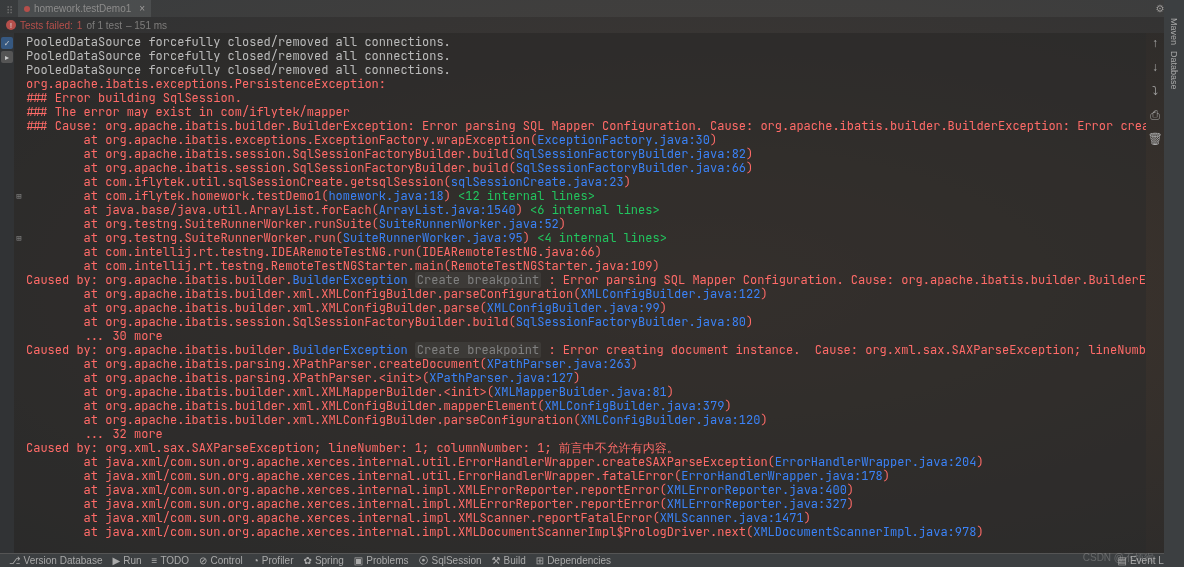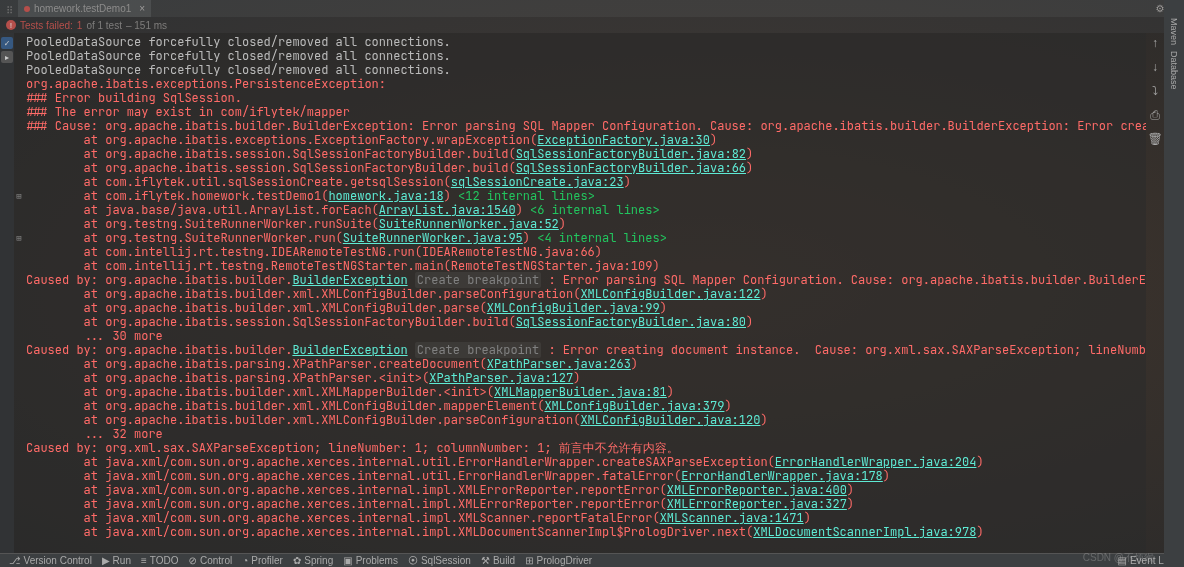--- a/index.html
+++ b/index.html
@@ -76,21 +76,21 @@
   padding: 2px 0 12px 12px;
   background: rgba(43,43,43,0.6);
 }
 .console .line { display: block; }
 .console .folder {
   position: absolute; left: -12px; width: 10px; text-align: center;
   color: #888; font-size: 9px; cursor: pointer;
 }
 .c-grey { color: #bbbbbb; }
 .c-red { color: #ff6b68; }
-.c-link { color: #5eead4; text-decoration: underline; cursor: pointer; }
+.c-link { color: #3b82f6; cursor: pointer; }
 .c-dim { color: #22c55e; }
 .c-hint { color: #808080; background: rgba(128,128,128,0.15); padding: 0 2px; border-radius: 2px; cursor: pointer; }
 
 .bottom-bar {
   position: absolute; left: 0; right: 0; bottom: 0; height: 14px;
   background: #3c3f41; display: flex; align-items: center;
   font-size: 10px; color: #aaa; padding: 0 4px; gap: 2px;
   border-top: 1px solid #555;
 }
 .bottom-bar .item { display: flex; align-items: center; gap: 3px; padding: 0 5px; cursor: pointer; }
@@ -141,21 +141,21 @@
   <span>⎙</span>
   <span>🗑</span>
 </div>
 
 <div class="console" id="console"><div class="line c-grey" style="position: relative;">PooledDataSource forcefully closed/removed all connections.</div><div class="line c-grey" style="position: relative;">PooledDataSource forcefully closed/removed all connections.</div><div class="line c-grey" style="position: relative;">PooledDataSource forcefully closed/removed all connections.</div><div class="line c-grey" style="position: relative;"></div><div class="line c-red" style="position: relative;">org.apache.ibatis.exceptions.PersistenceException: </div><div class="line c-red" style="position: relative;">### Error building SqlSession.</div><div class="line c-red" style="position: relative;">### The error may exist in com/iflytek/mapper</div><div class="line c-red" style="position: relative;">### Cause: org.apache.ibatis.builder.BuilderException: Error parsing SQL Mapper Configuration. Cause: org.apache.ibatis.builder.BuilderException: Error creating document instance</div><div class="line c-red" style="position: relative;"></div><div class="line c-red" style="position: relative;"><span>	at org.apache.ibatis.exceptions.ExceptionFactory.wrapException(</span><span class="c-link">ExceptionFactory.java:30</span><span>)</span></div><div class="line c-red" style="position: relative;"><span>	at org.apache.ibatis.session.SqlSessionFactoryBuilder.build(</span><span class="c-link">SqlSessionFactoryBuilder.java:82</span><span>)</span></div><div class="line c-red" style="position: relative;"><span>	at org.apache.ibatis.session.SqlSessionFactoryBuilder.build(</span><span class="c-link">SqlSessionFactoryBuilder.java:66</span><span>)</span></div><div class="line c-red" style="position: relative;"><span>	at com.iflytek.util.sqlSessionCreate.getsqlSession(</span><span class="c-link">sqlSessionCreate.java:23</span><span>)</span></div><div class="line c-red" style="position: relative;"><span class="folder">⊞</span><span>	at com.iflytek.homework.testDemo1(</span><span class="c-link">homework.java:18</span><span>) </span><span class="c-dim">&lt;12 internal lines&gt;</span></div><div class="line c-red" style="position: relative;"><span>	at java.base/java.util.ArrayList.forEach(</span><span class="c-link">ArrayList.java:1540</span><span>) </span><span class="c-dim">&lt;6 internal lines&gt;</span></div><div class="line c-red" style="position: relative;"><span>	at org.testng.SuiteRunnerWorker.runSuite(</span><span class="c-link">SuiteRunnerWorker.java:52</span><span>)</span></div><div class="line c-red" style="position: relative;"><span class="folder">⊞</span><span>	at org.testng.SuiteRunnerWorker.run(</span><span class="c-link">SuiteRunnerWorker.java:95</span><span>) </span><span class="c-dim">&lt;4 internal lines&gt;</span></div><div class="line c-red" style="position: relative;">	at com.intellij.rt.testng.IDEARemoteTestNG.run(IDEARemoteTestNG.java:66)</div><div class="line c-red" style="position: relative;">	at com.intellij.rt.testng.RemoteTestNGStarter.main(RemoteTestNGStarter.java:109)</div><div class="line c-red" style="position: relative;"><span>Caused by: org.apache.ibatis.builder.</span><span class="c-link">BuilderException</span><span> </span><span class="c-hint">Create breakpoint</span><span> : Error parsing SQL Mapper Configuration. Cause: org.apache.ibatis.builder.BuilderException: Error creating doc</span></div><div class="line c-red" style="position: relative;"><span>	at org.apache.ibatis.builder.xml.XMLConfigBuilder.parseConfiguration(</span><span class="c-link">XMLConfigBuilder.java:122</span><span>)</span></div><div class="line c-red" style="position: relative;"><span>	at org.apache.ibatis.builder.xml.XMLConfigBuilder.parse(</span><span class="c-link">XMLConfigBuilder.java:99</span><span>)</span></div><div class="line c-red" style="position: relative;"><span>	at org.apache.ibatis.session.SqlSessionFactoryBuilder.build(</span><span class="c-link">SqlSessionFactoryBuilder.java:80</span><span>)</span></div><div class="line c-red" style="position: relative;">	... 30 more</div><div class="line c-red" style="position: relative;"><span>Caused by: org.apache.ibatis.builder.</span><span class="c-link">BuilderException</span><span> </span><span class="c-hint">Create breakpoint</span><span> : Error creating document instance.  Cause: org.xml.sax.SAXParseException; lineNumber: 1; columnNumber: 1; 前言</span></div><div class="line c-red" style="position: relative;"><span>	at org.apache.ibatis.parsing.XPathParser.createDocument(</span><span class="c-link">XPathParser.java:263</span><span>)</span></div><div class="line c-red" style="position: relative;"><span>	at org.apache.ibatis.parsing.XPathParser.&lt;init&gt;(</span><span class="c-link">XPathParser.java:127</span><span>)</span></div><div class="line c-red" style="position: relative;"><span>	at org.apache.ibatis.builder.xml.XMLMapperBuilder.&lt;init&gt;(</span><span class="c-link">XMLMapperBuilder.java:81</span><span>)</span></div><div class="line c-red" style="position: relative;"><span>	at org.apache.ibatis.builder.xml.XMLConfigBuilder.mapperElement(</span><span class="c-link">XMLConfigBuilder.java:379</span><span>)</span></div><div class="line c-red" style="position: relative;"><span>	at org.apache.ibatis.builder.xml.XMLConfigBuilder.parseConfiguration(</span><span class="c-link">XMLConfigBuilder.java:120</span><span>)</span></div><div class="line c-red" style="position: relative;">	... 32 more</div><div class="line c-red" style="position: relative;">Caused by: org.xml.sax.SAXParseException; lineNumber: 1; columnNumber: 1; 前言中不允许有内容。</div><div class="line c-red" style="position: relative;"><span>	at java.xml/com.sun.org.apache.xerces.internal.util.ErrorHandlerWrapper.createSAXParseException(</span><span class="c-link">ErrorHandlerWrapper.java:204</span><span>)</span></div><div class="line c-red" style="position: relative;"><span>	at java.xml/com.sun.org.apache.xerces.internal.util.ErrorHandlerWrapper.fatalError(</span><span class="c-link">ErrorHandlerWrapper.java:178</span><span>)</span></div><div class="line c-red" style="position: relative;"><span>	at java.xml/com.sun.org.apache.xerces.internal.impl.XMLErrorReporter.reportError(</span><span class="c-link">XMLErrorReporter.java:400</span><span>)</span></div><div class="line c-red" style="position: relative;"><span>	at java.xml/com.sun.org.apache.xerces.internal.impl.XMLErrorReporter.reportError(</span><span class="c-link">XMLErrorReporter.java:327</span><span>)</span></div><div class="line c-red" style="position: relative;"><span>	at java.xml/com.sun.org.apache.xerces.internal.impl.XMLScanner.reportFatalError(</span><span class="c-link">XMLScanner.java:1471</span><span>)</span></div><div class="line c-red" style="position: relative;"><span>	at java.xml/com.sun.org.apache.xerces.internal.impl.XMLDocumentScannerImpl$PrologDriver.next(</span><span class="c-link">XMLDocumentScannerImpl.java:978</span><span>)</span></div></div>
 
 <div class="bottom-bar">
   <div id="bottom-items" style="display: flex;">
       <div class="item">
         <span>⎇</span>
-        <span>Version Control</span>
+        <span>Version Database</span>
       </div>
       <div class="item">
         <span>▶</span>
         <span>Run</span>
       </div>
       <div class="item">
         <span>≡</span>
         <span>TODO</span>
       </div>
       <div class="item">
@@ -177,21 +177,21 @@
       <div class="item">
         <span>⦿</span>
         <span>SqlSession</span>
       </div>
       <div class="item">
         <span>⚒</span>
         <span>Build</span>
       </div>
       <div class="item">
         <span>⊞</span>
-        <span>PrologDriver</span>
+        <span>Dependencies</span>
       </div>
     </div>
   <div class="spacer"></div>
   <div class="item">
     <span>▤</span>
     <span>Event Log</span>
   </div>
 </div>
 
 <div class="watermark">CSDN @不烦猴</div>

